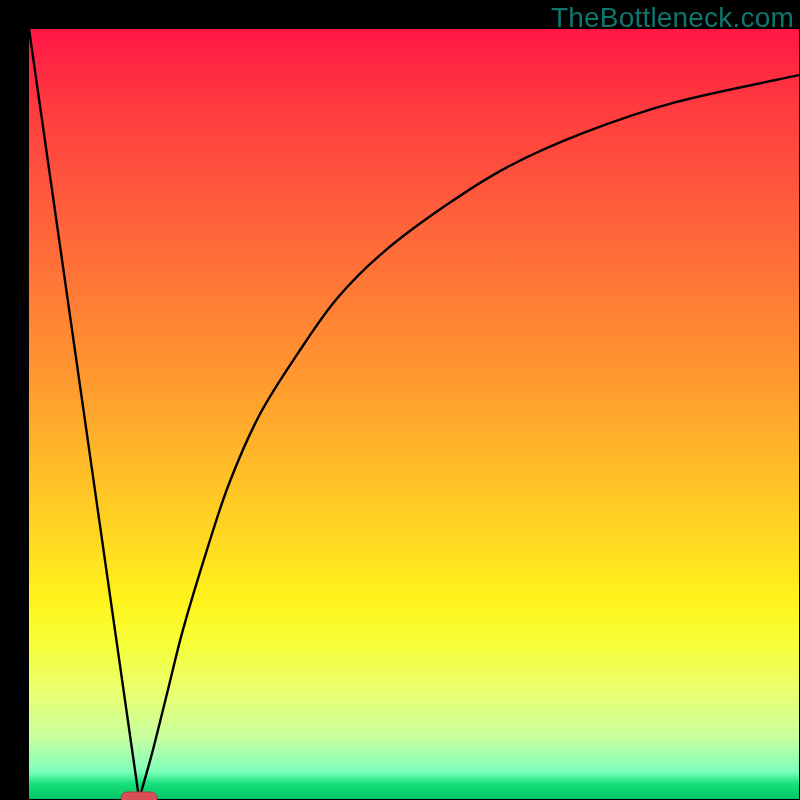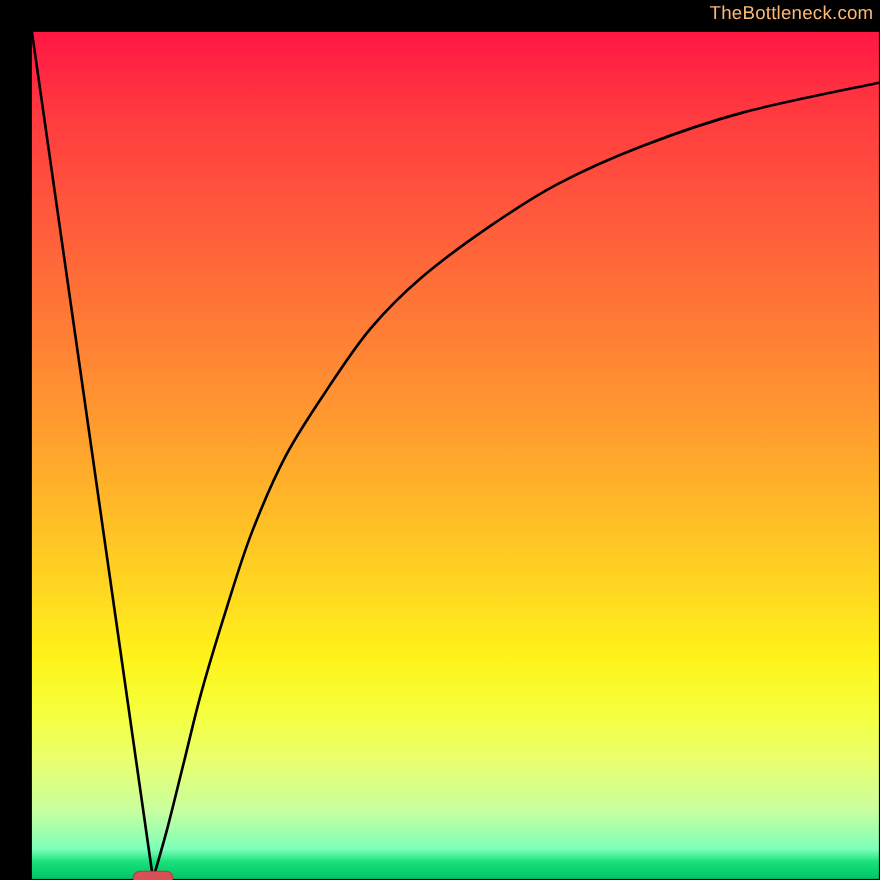--- a/index.html
+++ b/index.html
@@ -38,22 +38,22 @@
       #c8ffa0 92%,
       #7cffba 96.5%,
       #18e07a 98%,
       #00c566 100%
     );
   }
   .watermark {
     position: absolute;
     top: 2px;
     right: 6px;
-    color: #fdba74;
-    font-size: 17px;
+    color: #0f766e;
+    font-size: 28px;
     letter-spacing: 0.2px;
     font-weight: 400;
     user-select: none;
   }
   svg.overlay {
     position: absolute;
     left: 0;
     top: 0;
     width: 800px;
     height: 800px;

